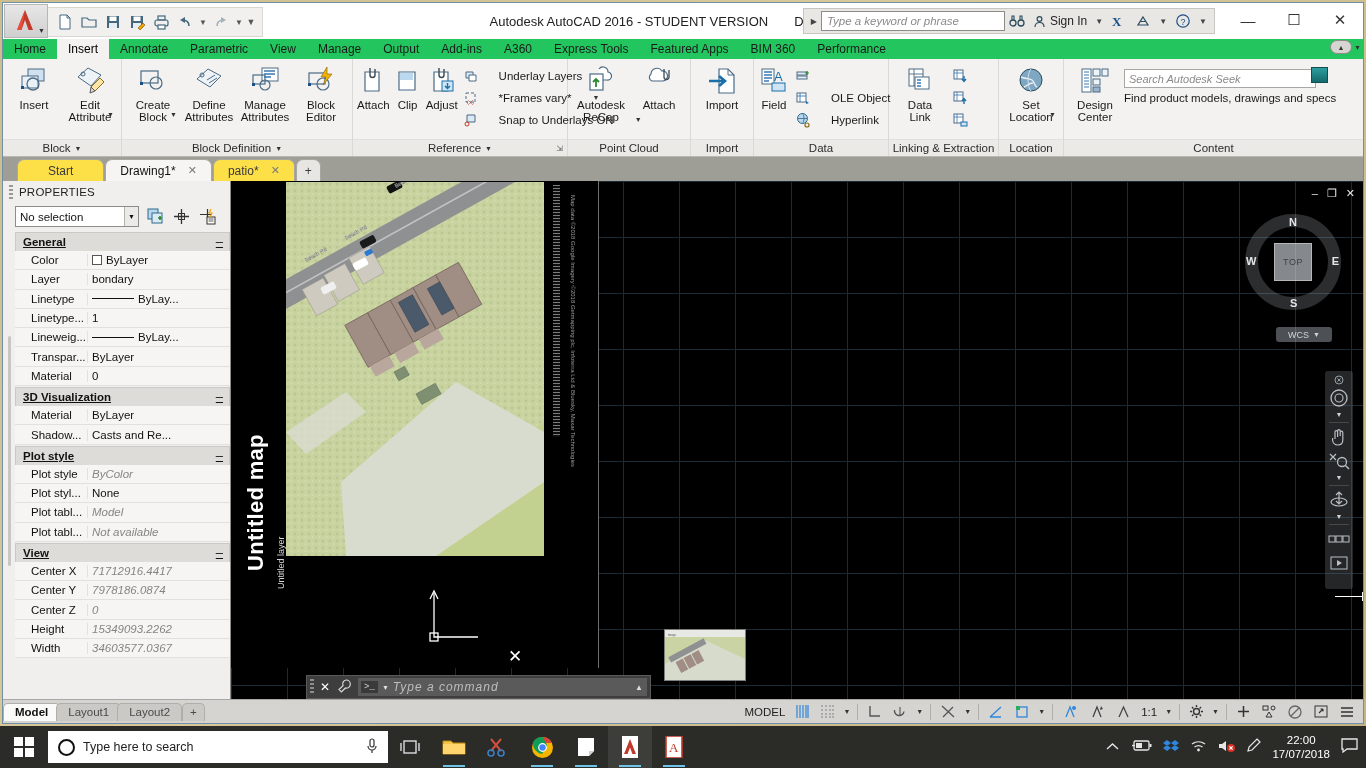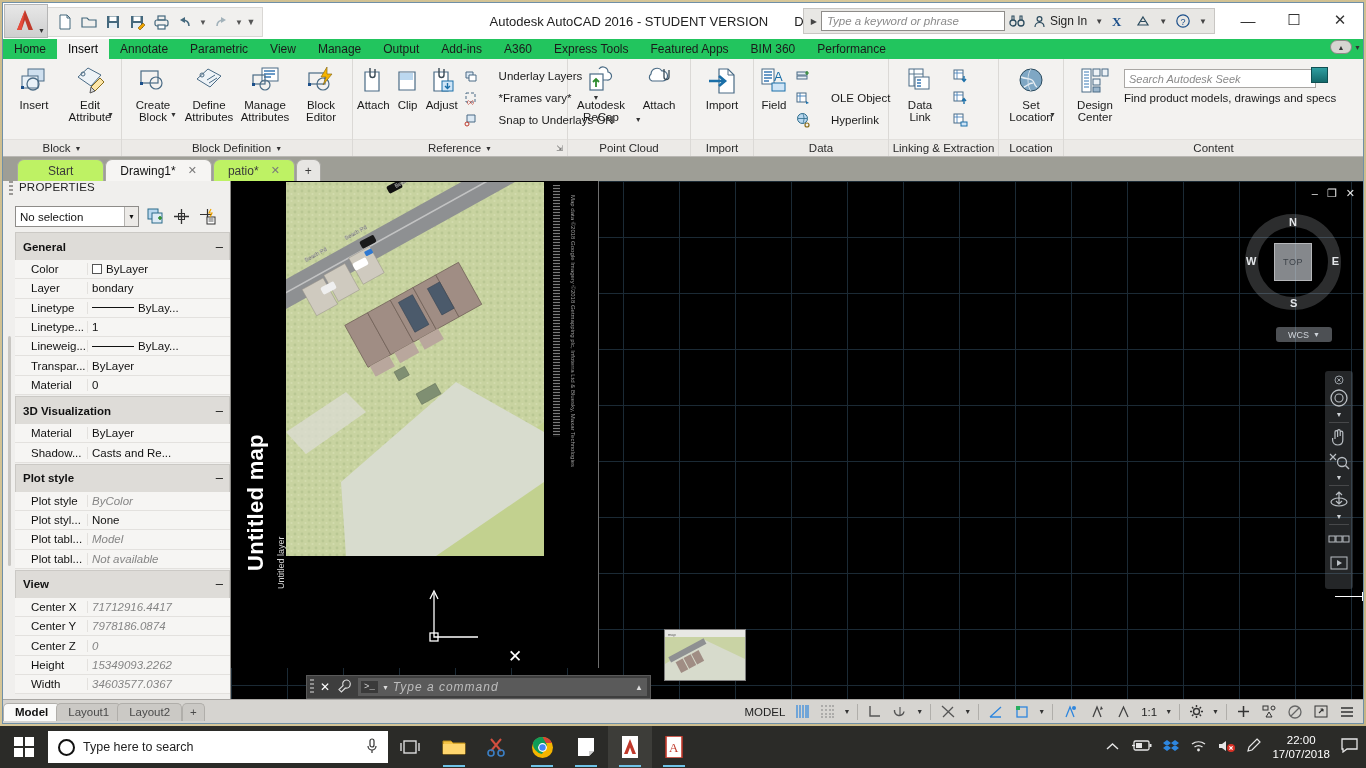--- a/index.html
+++ b/index.html
@@ -133,56 +133,56 @@
   .seek-sub { font-size: 11.5px; color: #1a1a1a; margin-top: 4px; }
 
   
   #filetabs {
     height: 24px; background: #9e9e96; display: flex; align-items: flex-end;
     flex: 0 0 24px; padding-left: 14px;
   }
   .ftab {
     height: 22px; padding: 0 14px; font-size: 12px; display: flex; align-items: center;
     gap: 12px; color: #3a3a3a;
-    background: #bef264; border-radius: 7px 7px 0 0; margin-right: 1px;
+    background: #fde047; border-radius: 7px 7px 0 0; margin-right: 1px;
     border: 1px solid #a8a7a2; border-bottom: none;
   }
   .ftab.active { background: #f6f5f3; color: #111; }
   .ftab .x { font-size: 11px; color: #7a7a7a; }
   .ftab.plus { padding: 0 8px; background: #e7e6e3; }
 
   
   #main { flex: 1; display: flex; position: relative; background: #000; }
 
   
   #properties {
     width: 228px; background: #f0efed; border-right: 1px solid #8e8c89;
     display: flex; flex-direction: column; position: relative;
   }
   #prop-header {
-    height: 22px; display: flex; align-items: flex-start; gap: 6px;
+    height: 22px; display: flex; align-items: center; gap: 6px;
     padding-left: 6px; font-size: 11.5px; color: #222; letter-spacing: .2px;
   }
   .grip { width: 4px; height: 14px;
     background: repeating-linear-gradient(to bottom,#9b9996 0 2px,transparent 2px 4px); }
   #prop-toolbar { display: flex; align-items: center; gap: 6px; padding: 3px 4px 4px 12px; }
   #sel-combo {
     width: 124px; height: 21px; background: #fff; border: 1px solid #8e8c89;
     display: flex; align-items: center; justify-content: space-between;
     font-size: 11.5px; color: #111; padding-left: 4px;
   }
   #sel-combo .cb { width: 14px; height: 19px; background: #eceae7; border-left: 1px solid #b5b3b0;
     display: flex; align-items: center; justify-content: center; font-size: 7px; }
   .ptool { width: 20px; height: 20px; display:flex; align-items:center; justify-content:center; }
   #prop-scroll { flex: 1; overflow: hidden; padding-left: 12px; position: relative; }
   .sec-head {
-    background: #dedcd8; height: 28px; display: flex; align-items: center;
+    background: #dedcd8; height: 19px; display: flex; align-items: center;
     justify-content: space-between; padding: 0 6px 0 7px;
     font-size: 11.5px; font-weight: bold; color: #111; border: 1px solid #cbc9c5;
-    border-bottom: none; margin-top: 1px;
+    border-bottom: none; margin-top: 1px; text-decoration: underline;
   }
   .sec-head .mn { font-weight: normal; font-size: 13px; line-height: 10px; }
   .prow {
     height: 19.3px; display: flex; align-items: center; font-size: 11.5px;
     border-bottom: 1px solid #e3e1de; background: #f6f5f3;
   }
   .prow .k { width: 72px; padding-left: 16px; color: #111; overflow: hidden; white-space: nowrap;}
   .prow .v { flex: 1; color: #111; padding-left: 4px; display: flex; align-items: center; gap: 4px;
     overflow: hidden; white-space: nowrap; border-left: 1px solid #e3e1de;}
   .prow .v.gray { color: #858585; font-style: italic; }

